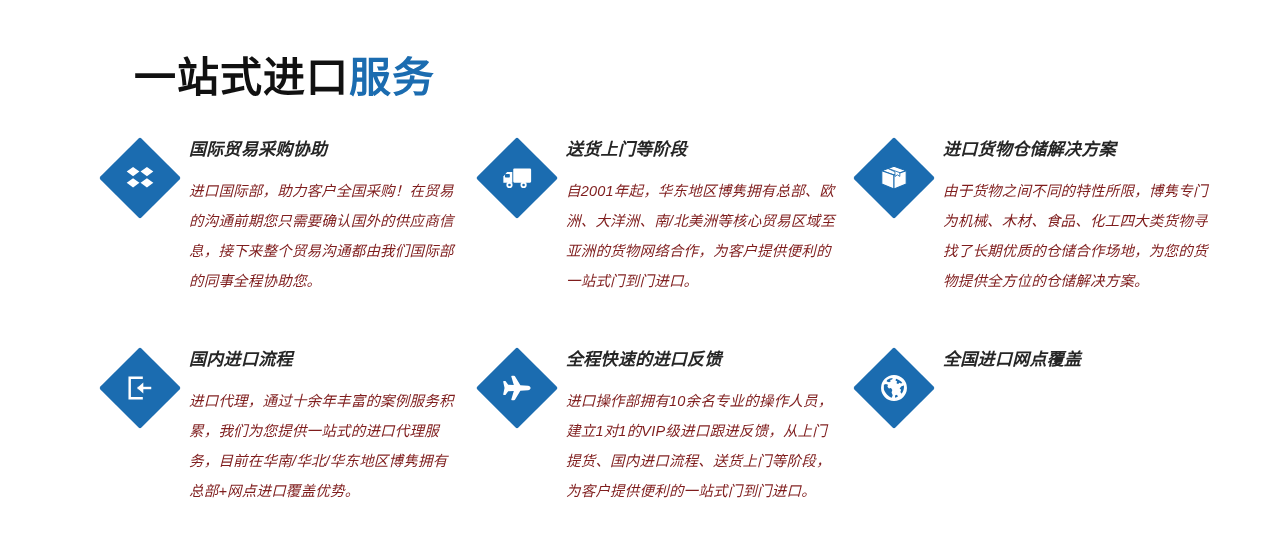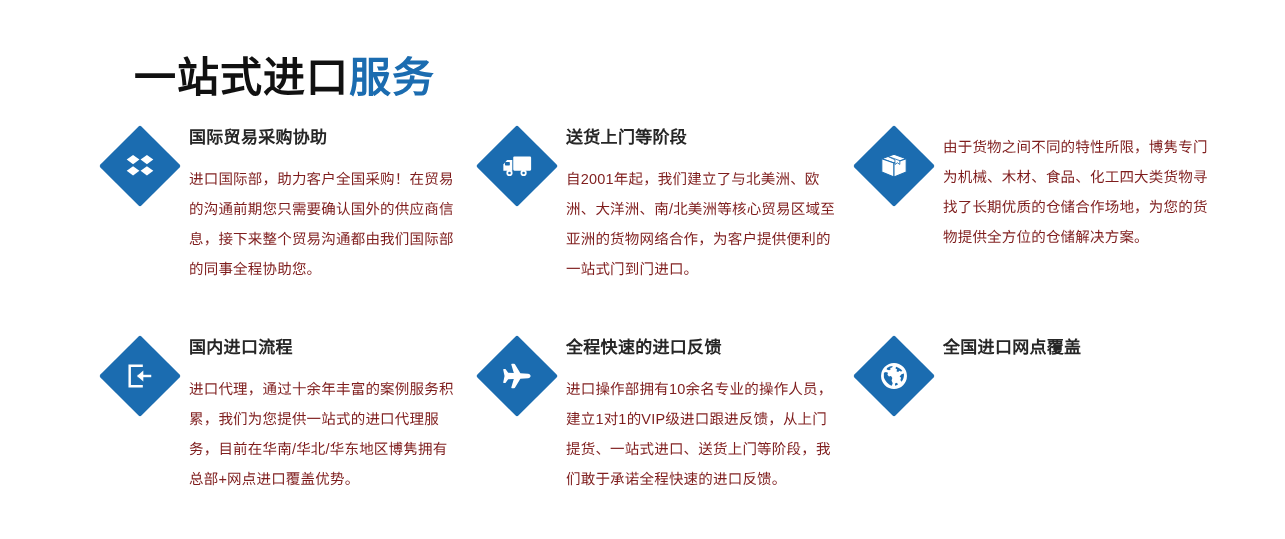--- a/index.html
+++ b/index.html
@@ -36,25 +36,26 @@
     white-space: nowrap;
   }
   .section-title .accent {
     color: #1B6CB0;
   }
 
   
   .grid {
     position: absolute;
     left: 100px;
-    top: 118px;
+    top: 130px;
     width: 1130px;
     display: grid;
     grid-template-columns: 377px 377px 376px;
     grid-template-rows: 210px auto;
+    font-style: italic;
   }
 
   .card {
     display: flex;
     align-items: flex-start;
     padding-right: 16px;
     box-sizing: border-box;
   }
 
   .icon-wrap {
@@ -147,38 +148,39 @@
               <circle cx="9" cy="22.4" r="3.3"></circle>
               <circle cx="9" cy="22.4" r="1.4" fill="#1B6CB0"></circle>
               <circle cx="24" cy="22.4" r="3.3"></circle>
               <circle cx="24" cy="22.4" r="1.4" fill="#1B6CB0"></circle>
             </g>
           </svg>
         </div>
       </div>
       <div class="card-body">
         <div class="card-title">送货上门等阶段</div>
-        <p class="card-text">自2001年起，我们建立了与北美洲、欧洲、大洋洲、南/北美洲等核心贸易区域至亚洲的货物网络合作，为客户提供便利的一站式门到门进口。</p>
+        <p class="card-text">自2001年起，华东地区博隽拥有总部、欧洲、大洋洲、南/北美洲等核心贸易区域至亚洲的货物网络合作，为客户提供便利的一站式门到门进口。</p>
       </div>
     </div>
 
     <div class="card">
       <div class="icon-wrap">
         <div class="diamond">
           <svg width="30" height="30" viewBox="0 0 32 32">
             <g fill="#ffffff" stroke="#1B6CB0" stroke-width="1.1" stroke-linejoin="round">
               <path d="M16 3.5 L29 8.2 L16 12.9 L3 8.2 Z"></path>
               <path d="M3 8.2 L3 22.5 L16 27.8 L16 12.9 Z"></path>
               <path d="M29 8.2 L29 22.5 L16 27.8 L16 12.9 Z"></path>
             </g>
             <path d="M9.2 5.6 L22.2 10.3 L22.2 14.3 L19.6 12.6 L17.0 14.4 L17.0 9.4 L9.2 5.6 Z" fill="#ffffff" stroke="#1B6CB0" stroke-width="0.9" stroke-linejoin="round"></path>
           </svg>
         </div>
       </div>
       <div class="card-body">
+        <div class="card-title">进口货物仓储解决方案</div>
         <p class="card-text">由于货物之间不同的特性所限，博隽专门为机械、木材、食品、化工四大类货物寻找了长期优质的仓储合作场地，为您的货物提供全方位的仓储解决方案。</p>
       </div>
     </div>
 
     <div class="card">
       <div class="icon-wrap">
         <div class="diamond">
           <svg width="30" height="28" viewBox="0 0 32 28">
             <path d="M19 3 H5 V25 H19" fill="none" stroke="#ffffff" stroke-width="2.6" stroke-linejoin="miter" stroke-linecap="butt"></path>
             <path d="M28 14 H13.5" fill="none" stroke="#ffffff" stroke-width="2.6" stroke-linecap="butt"></path>
@@ -197,21 +199,21 @@
         <div class="diamond">
           <svg width="32" height="30" viewBox="0 0 34 32">
             <g fill="#ffffff">
               <path d="M31.5 16 C31.5 17.3 30.3 18.3 28.8 18.4 L20.6 18.9 L14.8 28.6 C14.6 28.9 14.3 29.1 13.9 29.1 L11.6 29.1 C11.1 29.1 10.8 28.7 10.9 28.2 L13.6 19.2 L7.6 19.5 L4.9 23.1 C4.7 23.3 4.5 23.4 4.2 23.4 L2.9 23.4 C2.5 23.4 2.2 23.1 2.3 22.7 L3.7 16 L2.3 9.3 C2.2 8.9 2.5 8.6 2.9 8.6 L4.2 8.6 C4.5 8.6 4.7 8.7 4.9 8.9 L7.6 12.5 L13.6 12.8 L10.9 3.8 C10.8 3.3 11.1 2.9 11.6 2.9 L13.9 2.9 C14.3 2.9 14.6 3.1 14.8 3.4 L20.6 13.1 L28.8 13.6 C30.3 13.7 31.5 14.7 31.5 16 Z"></path>
             </g>
           </svg>
         </div>
       </div>
       <div class="card-body">
         <div class="card-title">全程快速的进口反馈</div>
-        <p class="card-text">进口操作部拥有10余名专业的操作人员，建立1对1的VIP级进口跟进反馈，从上门提货、一站式进口、送货上门等阶段，我们敢于承诺全程快速的进口反馈。</p>
+        <p class="card-text">进口操作部拥有10余名专业的操作人员，建立1对1的VIP级进口跟进反馈，从上门提货、国内进口流程、送货上门等阶段，为客户提供便利的一站式门到门进口。</p>
       </div>
     </div>
 
     <div class="card">
       <div class="icon-wrap">
         <div class="diamond">
           <svg width="30" height="30" viewBox="0 0 32 32">
             <circle cx="16" cy="16" r="13" fill="#ffffff"></circle>
             <g fill="#1B6CB0">
               <path d="M8.5 7.5 C10.6 6.0 12.4 5.4 14.6 5.3 L14.0 7.0 L11.8 7.4 L12.6 8.9 L10.8 9.8 L8.2 9.0 Z"></path>

